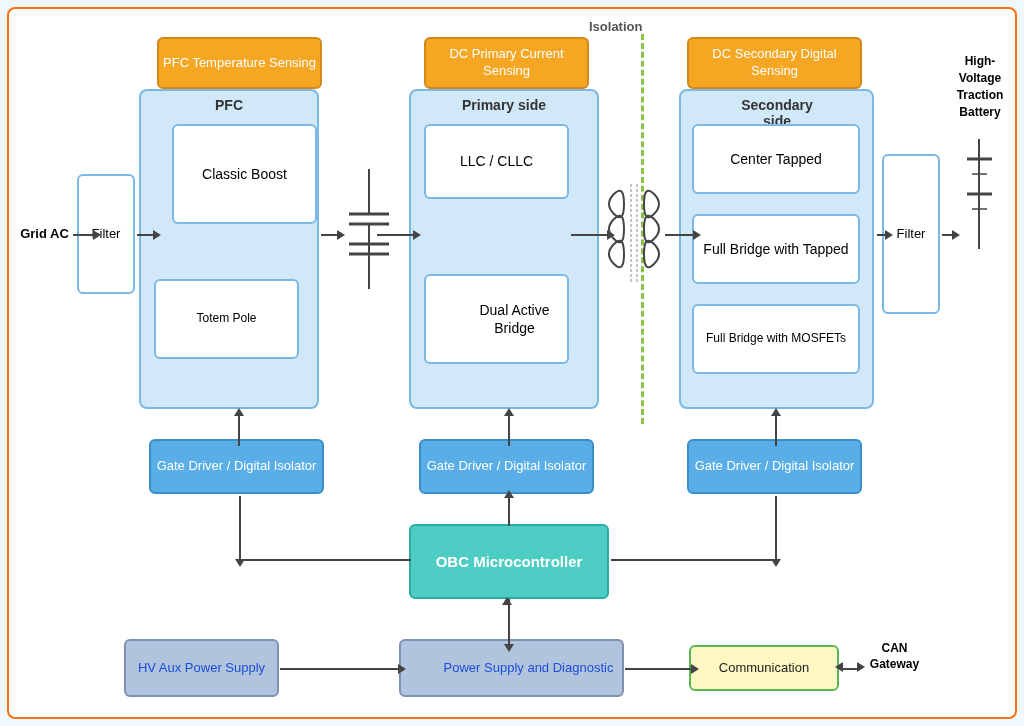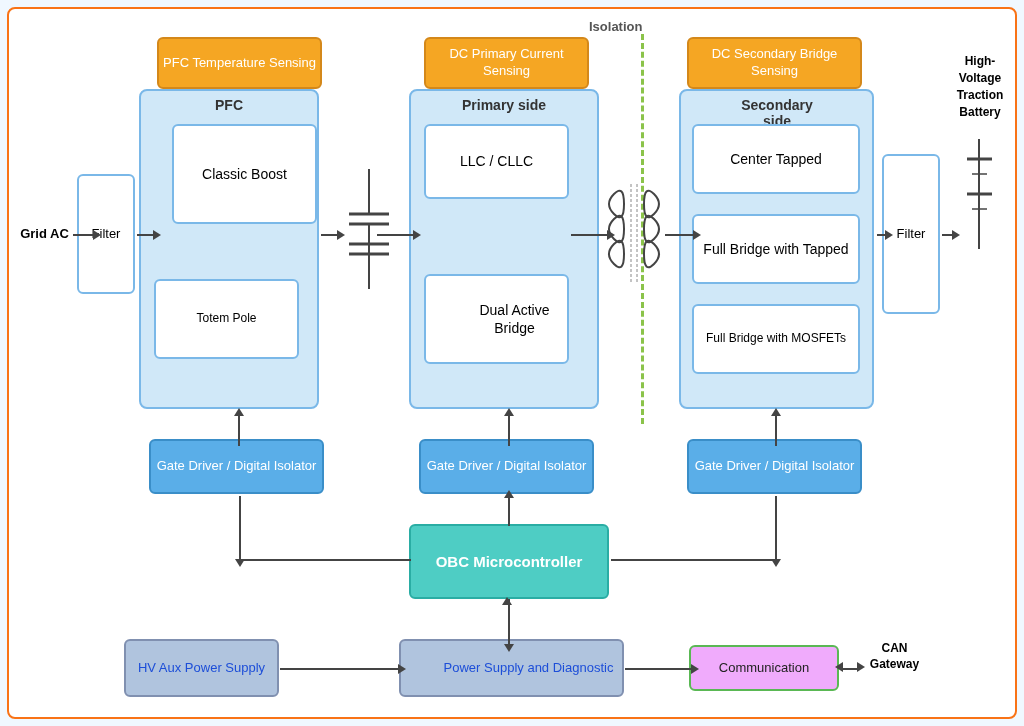--- a/index.html
+++ b/index.html
@@ -29,21 +29,21 @@
       align-items: center;
       justify-content: center;
       text-align: center;
       font-size: 13px;
       font-weight: 500;
       line-height: 1.3;
     }
     .blue-medium { background: #5aaee8; border: 2px solid #3a8ec8; color: white; }
     .orange { background: #f5a623; border: 2px solid #d4881a; color: white; }
     .teal { background: #4ecdc4; border: 2px solid #2aada4; color: white; }
-    .green-light { background: #f0abfc; border: 2px solid #5ab854; color: #222; }
+    .green-light { background: #fef9c3; border: 2px solid #5ab854; color: #222; }
     .purple-light { background: #b0c4de; border: 2px solid #8090b0; color: #1d4ed8; }
     .white-box { background: white; border: 2px solid #7ab8e8; }
     
     .section-pfc {
       position: absolute;
       left: 130px; top: 80px;
       width: 180px; height: 320px;
       background: #d0e8f8;
       border: 2px solid #7ab8e8;
       border-radius: 8px;
@@ -135,21 +135,21 @@
 
   <div class="block white-box" style="left:145px; top:270px; width:145px; height:80px; font-size:12px;">Totem Pole</div>
 
   <div class="block orange" style="left:148px; top:28px; width:165px; height:52px; font-size:13px;">PFC Temperature
 Sensing</div>
 
   <div class="block orange" style="left:415px; top:28px; width:165px; height:52px; font-size:13px;">DC Primary
 Current Sensing</div>
 
   <div class="block orange" style="left:678px; top:28px; width:175px; height:52px; font-size:13px;">DC Secondary
-Bridge Sensing</div>
+Digital Sensing</div>
 
   <div class="section-primary"></div>
   <div class="section-label" style="left:450px; top:88px; width:90px;">Primary side</div>
 
   <div class="block white-box" style="left:415px; top:115px; width:145px; height:75px; font-size:14px;">LLC / CLLC</div>
 
   <div class="block white-box" style="left:415px; top:265px; width:145px; height:90px; font-size:14px;padding-left:36px;">Dual Active
 Bridge</div>
 
   <div class="section-secondary"></div>

